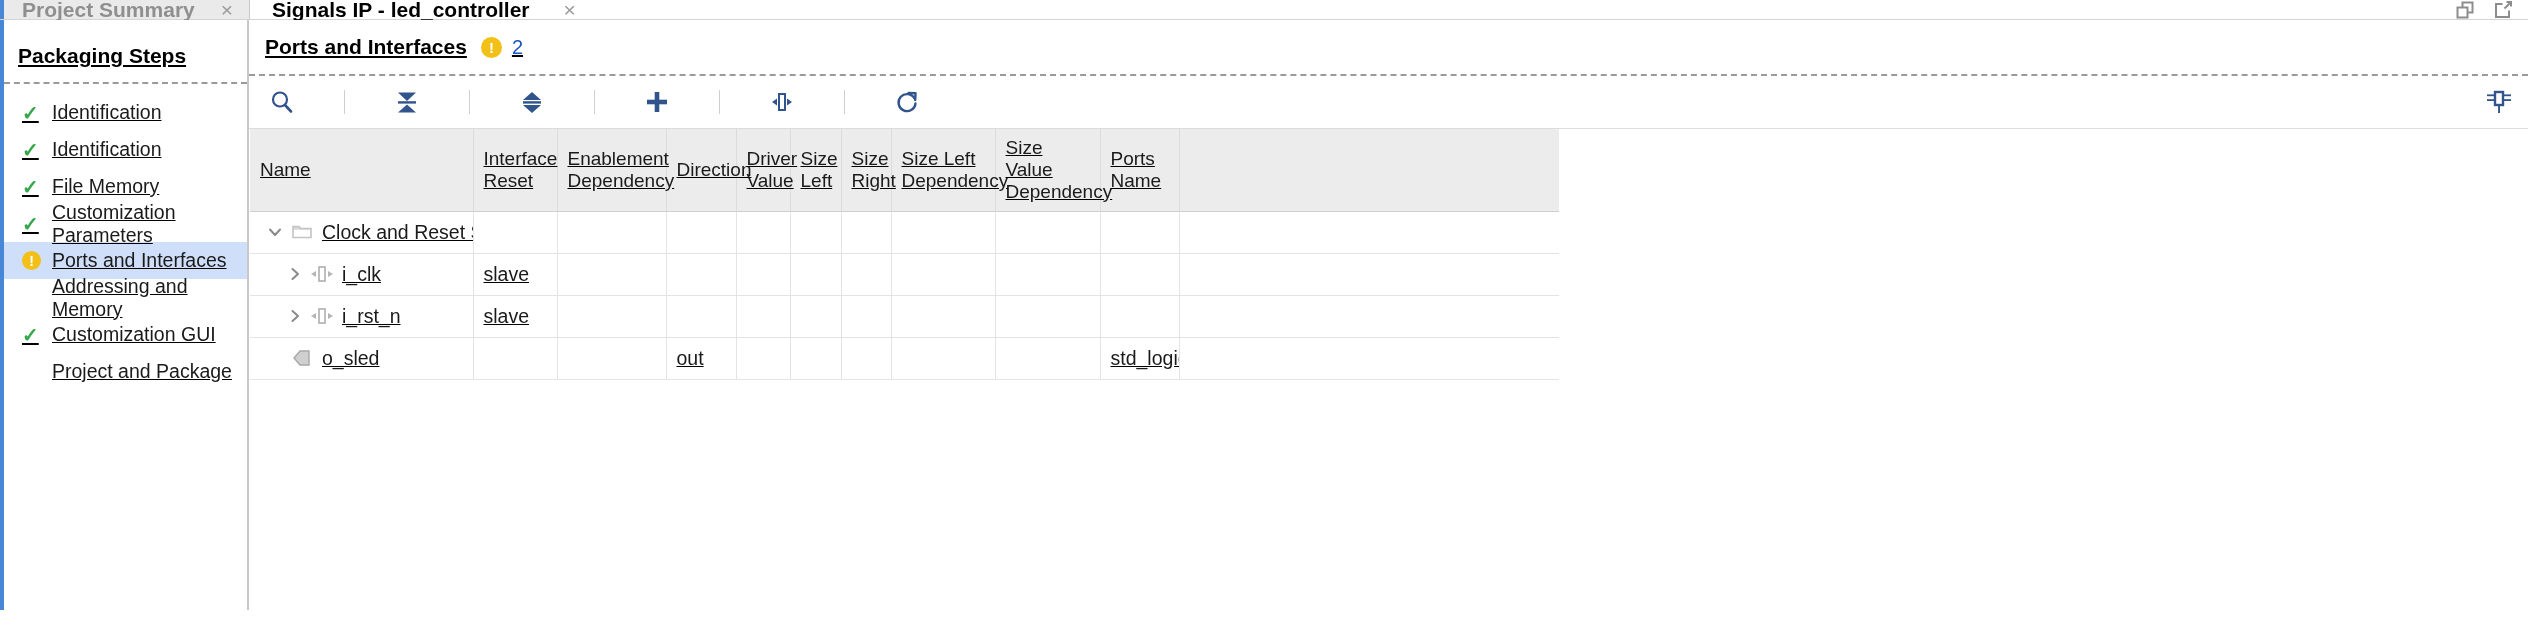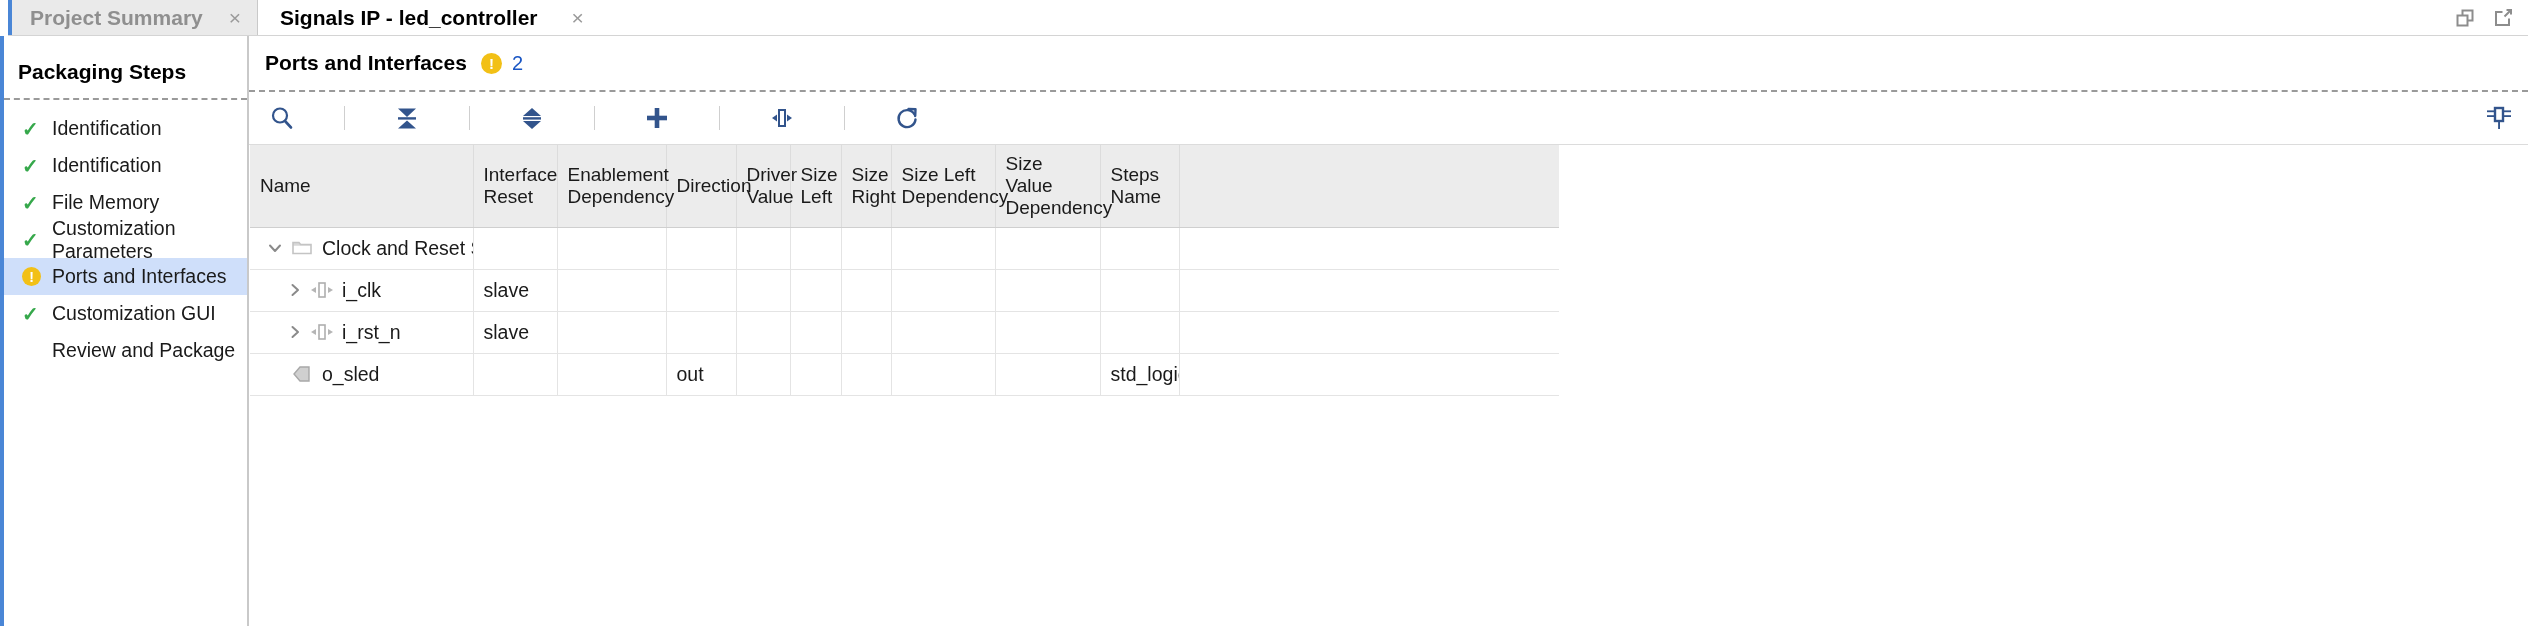--- a/index.html
+++ b/index.html
@@ -7,26 +7,25 @@
     margin: 0; padding: 0;
     width: 2528px; height: 626px;
     background: #ffffff;
     font-family: "Liberation Sans", sans-serif;
     overflow: hidden;
   }
 
   
   #tabbar {
     position: relative;
-    height: 36px;
+    height: 20px;
     background: #ffffff;
     display: flex;
     align-items: stretch;
     border-bottom: 1px solid #d4d4d4;
-    margin-left: 8px;
   }
   .tab {
     display: flex;
     align-items: center;
     padding: 0 16px 0 22px;
     font-size: 21px;
     font-weight: bold;
     cursor: default;
     position: relative;
     white-space: nowrap;
@@ -63,20 +62,21 @@
     padding-right: 14px;
   }
   .win-ico { width: 22px; height: 22px; cursor: pointer; }
 
   
   #body {
     position: relative;
     height: 590px;
     display: flex;
     background: #ffffff;
+    text-decoration: underline;
   }
 
   
   #sidebar {
     width: 248px;
     flex: 0 0 248px;
     position: relative;
     background: #ffffff;
     border-right: 1px solid #c9c9c9;
     border-left: 4px solid #4a86d6;
@@ -348,28 +348,32 @@
           </span>
           <span class="step-label">Customization Parameters</span>
         </div>
         <div class="step selected">
           <span class="step-mark">
             <span class="warn-dot"></span>
           </span>
           <span class="step-label">Ports and Interfaces</span>
         </div>
         <div class="step">
+          <span class="step-mark"></span>
+          <span class="step-label">Addressing and Memory</span>
+        </div>
+        <div class="step">
           <span class="step-mark">
             <span class="chk">✓</span>
           </span>
           <span class="step-label">Customization GUI</span>
         </div>
         <div class="step">
           <span class="step-mark"></span>
-          <span class="step-label">Review and Package</span>
+          <span class="step-label">Project and Package</span>
         </div>
       </div>
   </div>
 
   <div id="main">
 
     <div id="panel-title-row">
       <span id="panel-title">Ports and Interfaces</span>
       <span class="warn-dot-lg"></span>
       <span id="warn-count">2</span>
@@ -489,21 +493,21 @@
               </th>
               <th>
                 <div>Size Left</div>
                 <div>Dependency</div>
               </th>
               <th>
                 <div>Size Value</div>
                 <div>Dependency</div>
               </th>
               <th>
-                <div>Steps</div>
+                <div>Ports</div>
                 <div>Name</div>
               </th>
               <th class="filler"></th>
             </tr>
         </thead>
         <tbody id="body-rows">
             <tr>
               <td>
                 <div class="namecell indent-0">
                   <span class="twisty">

